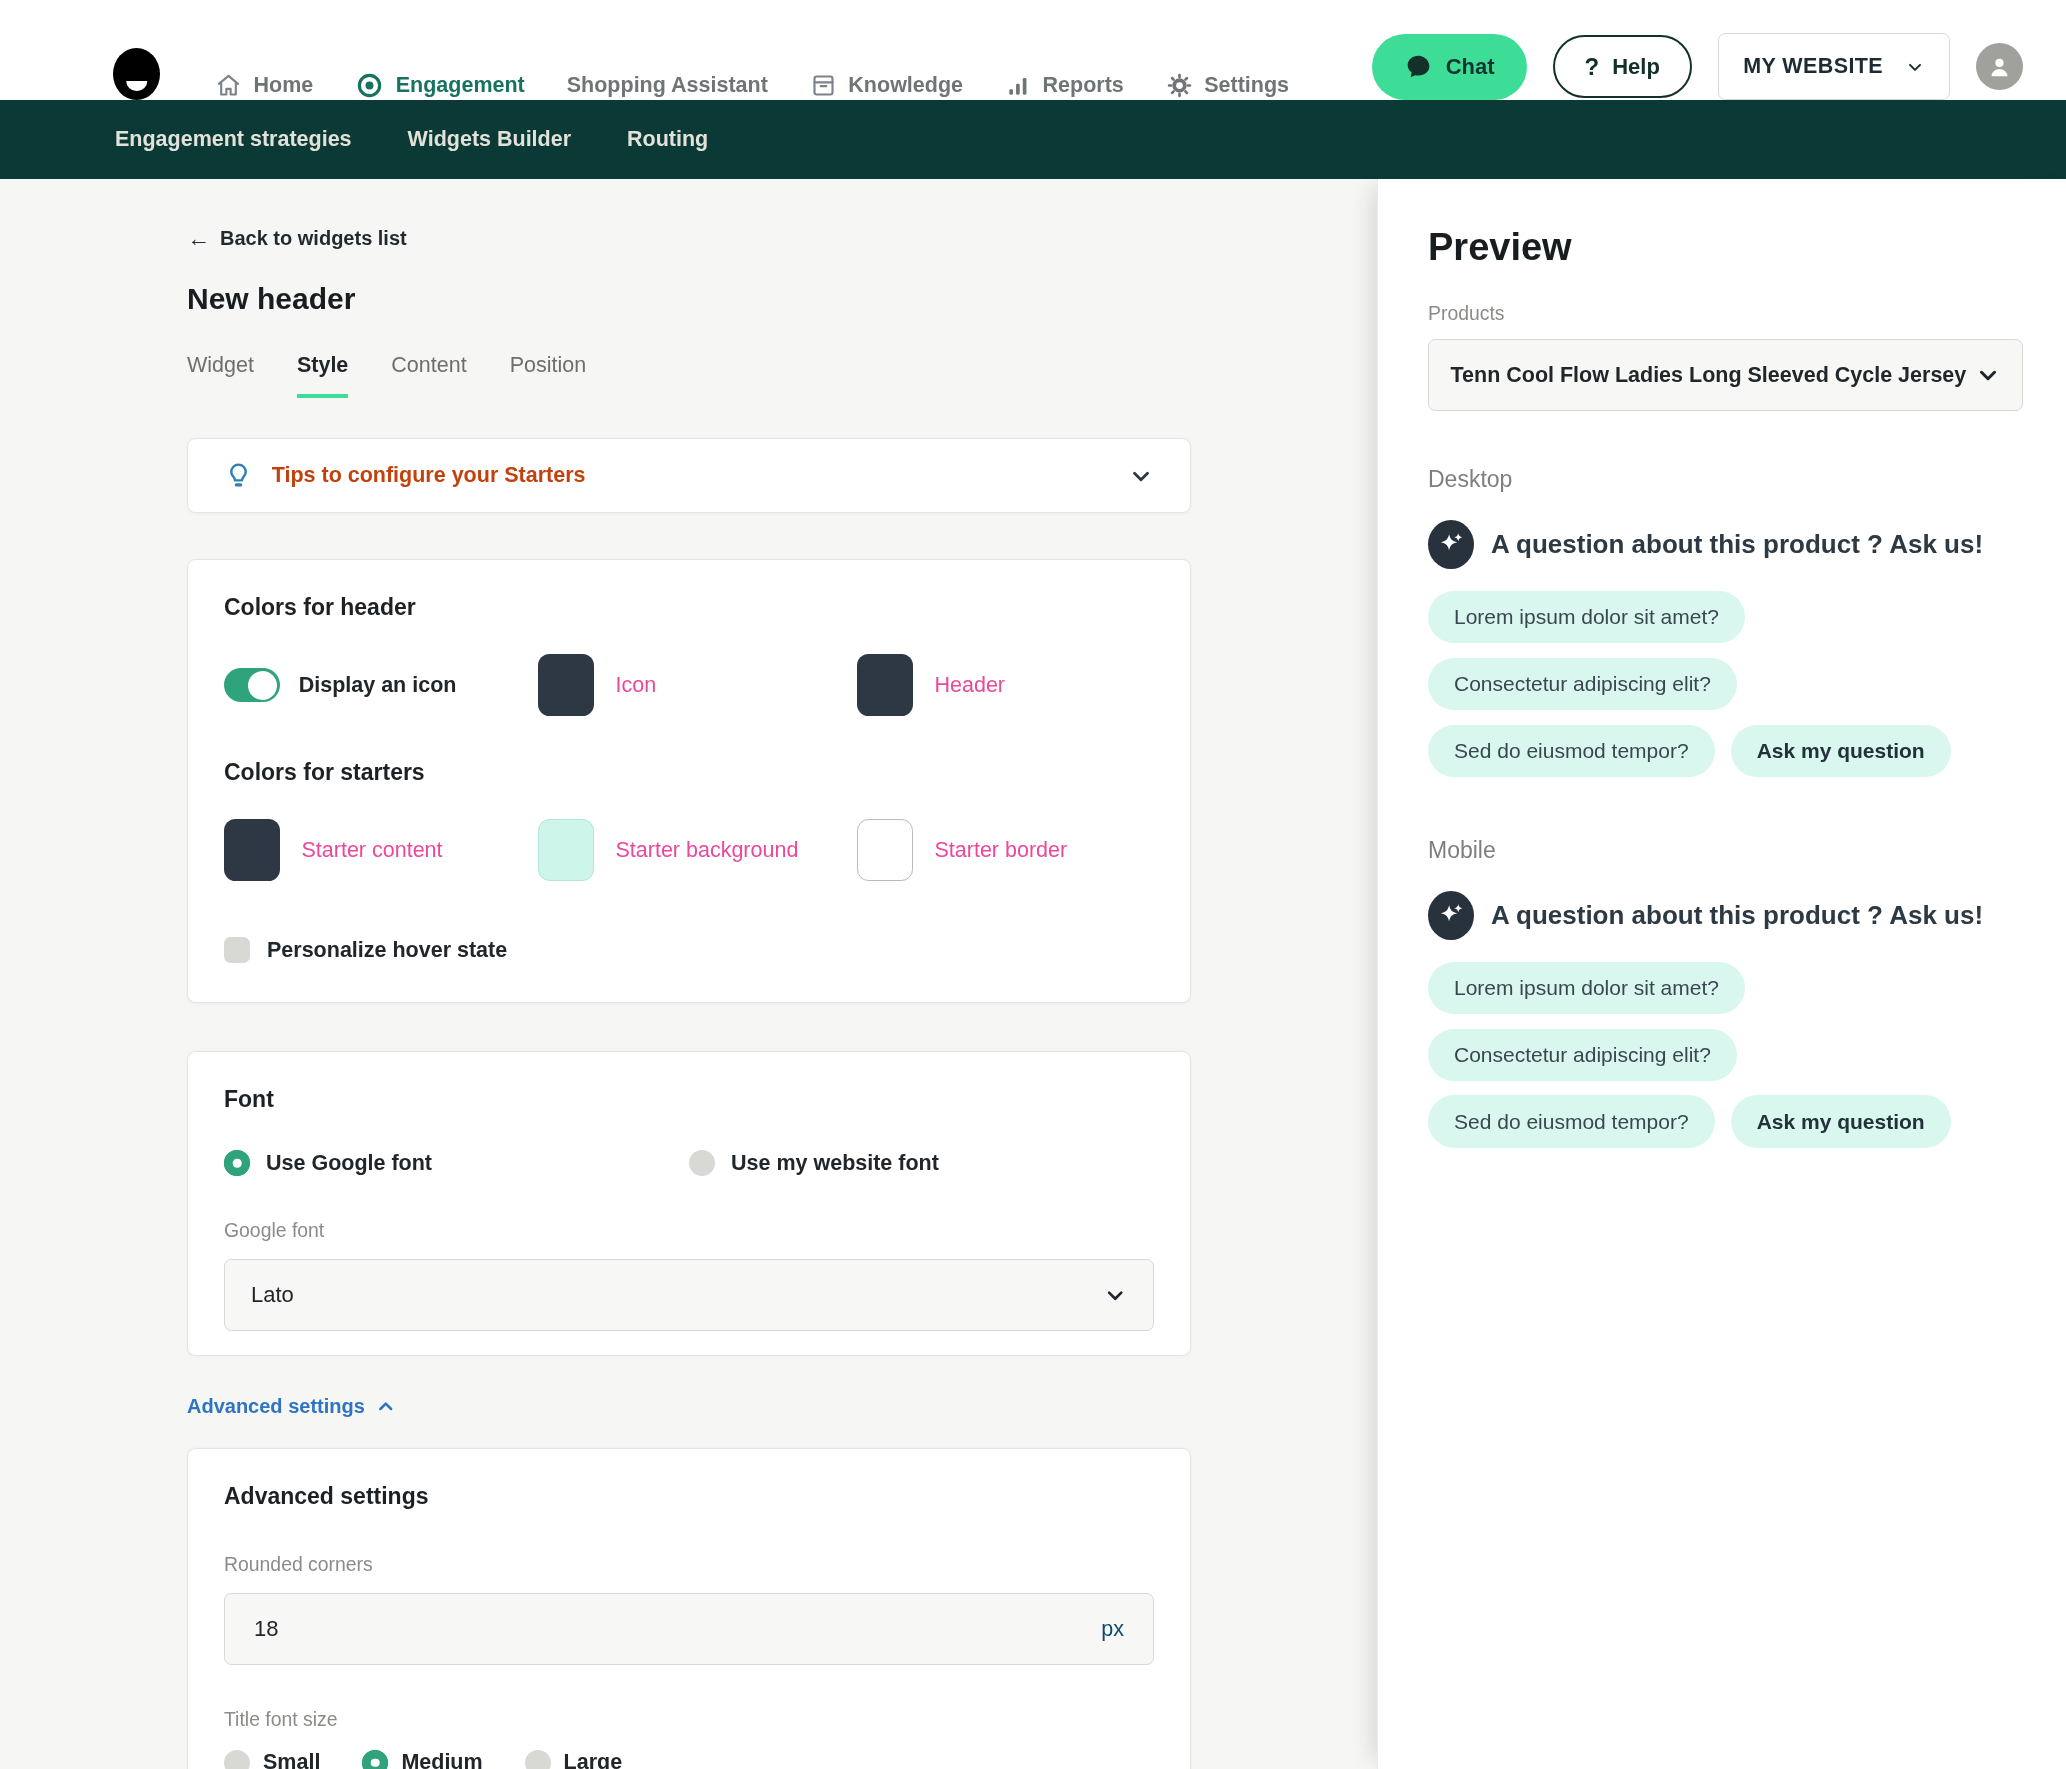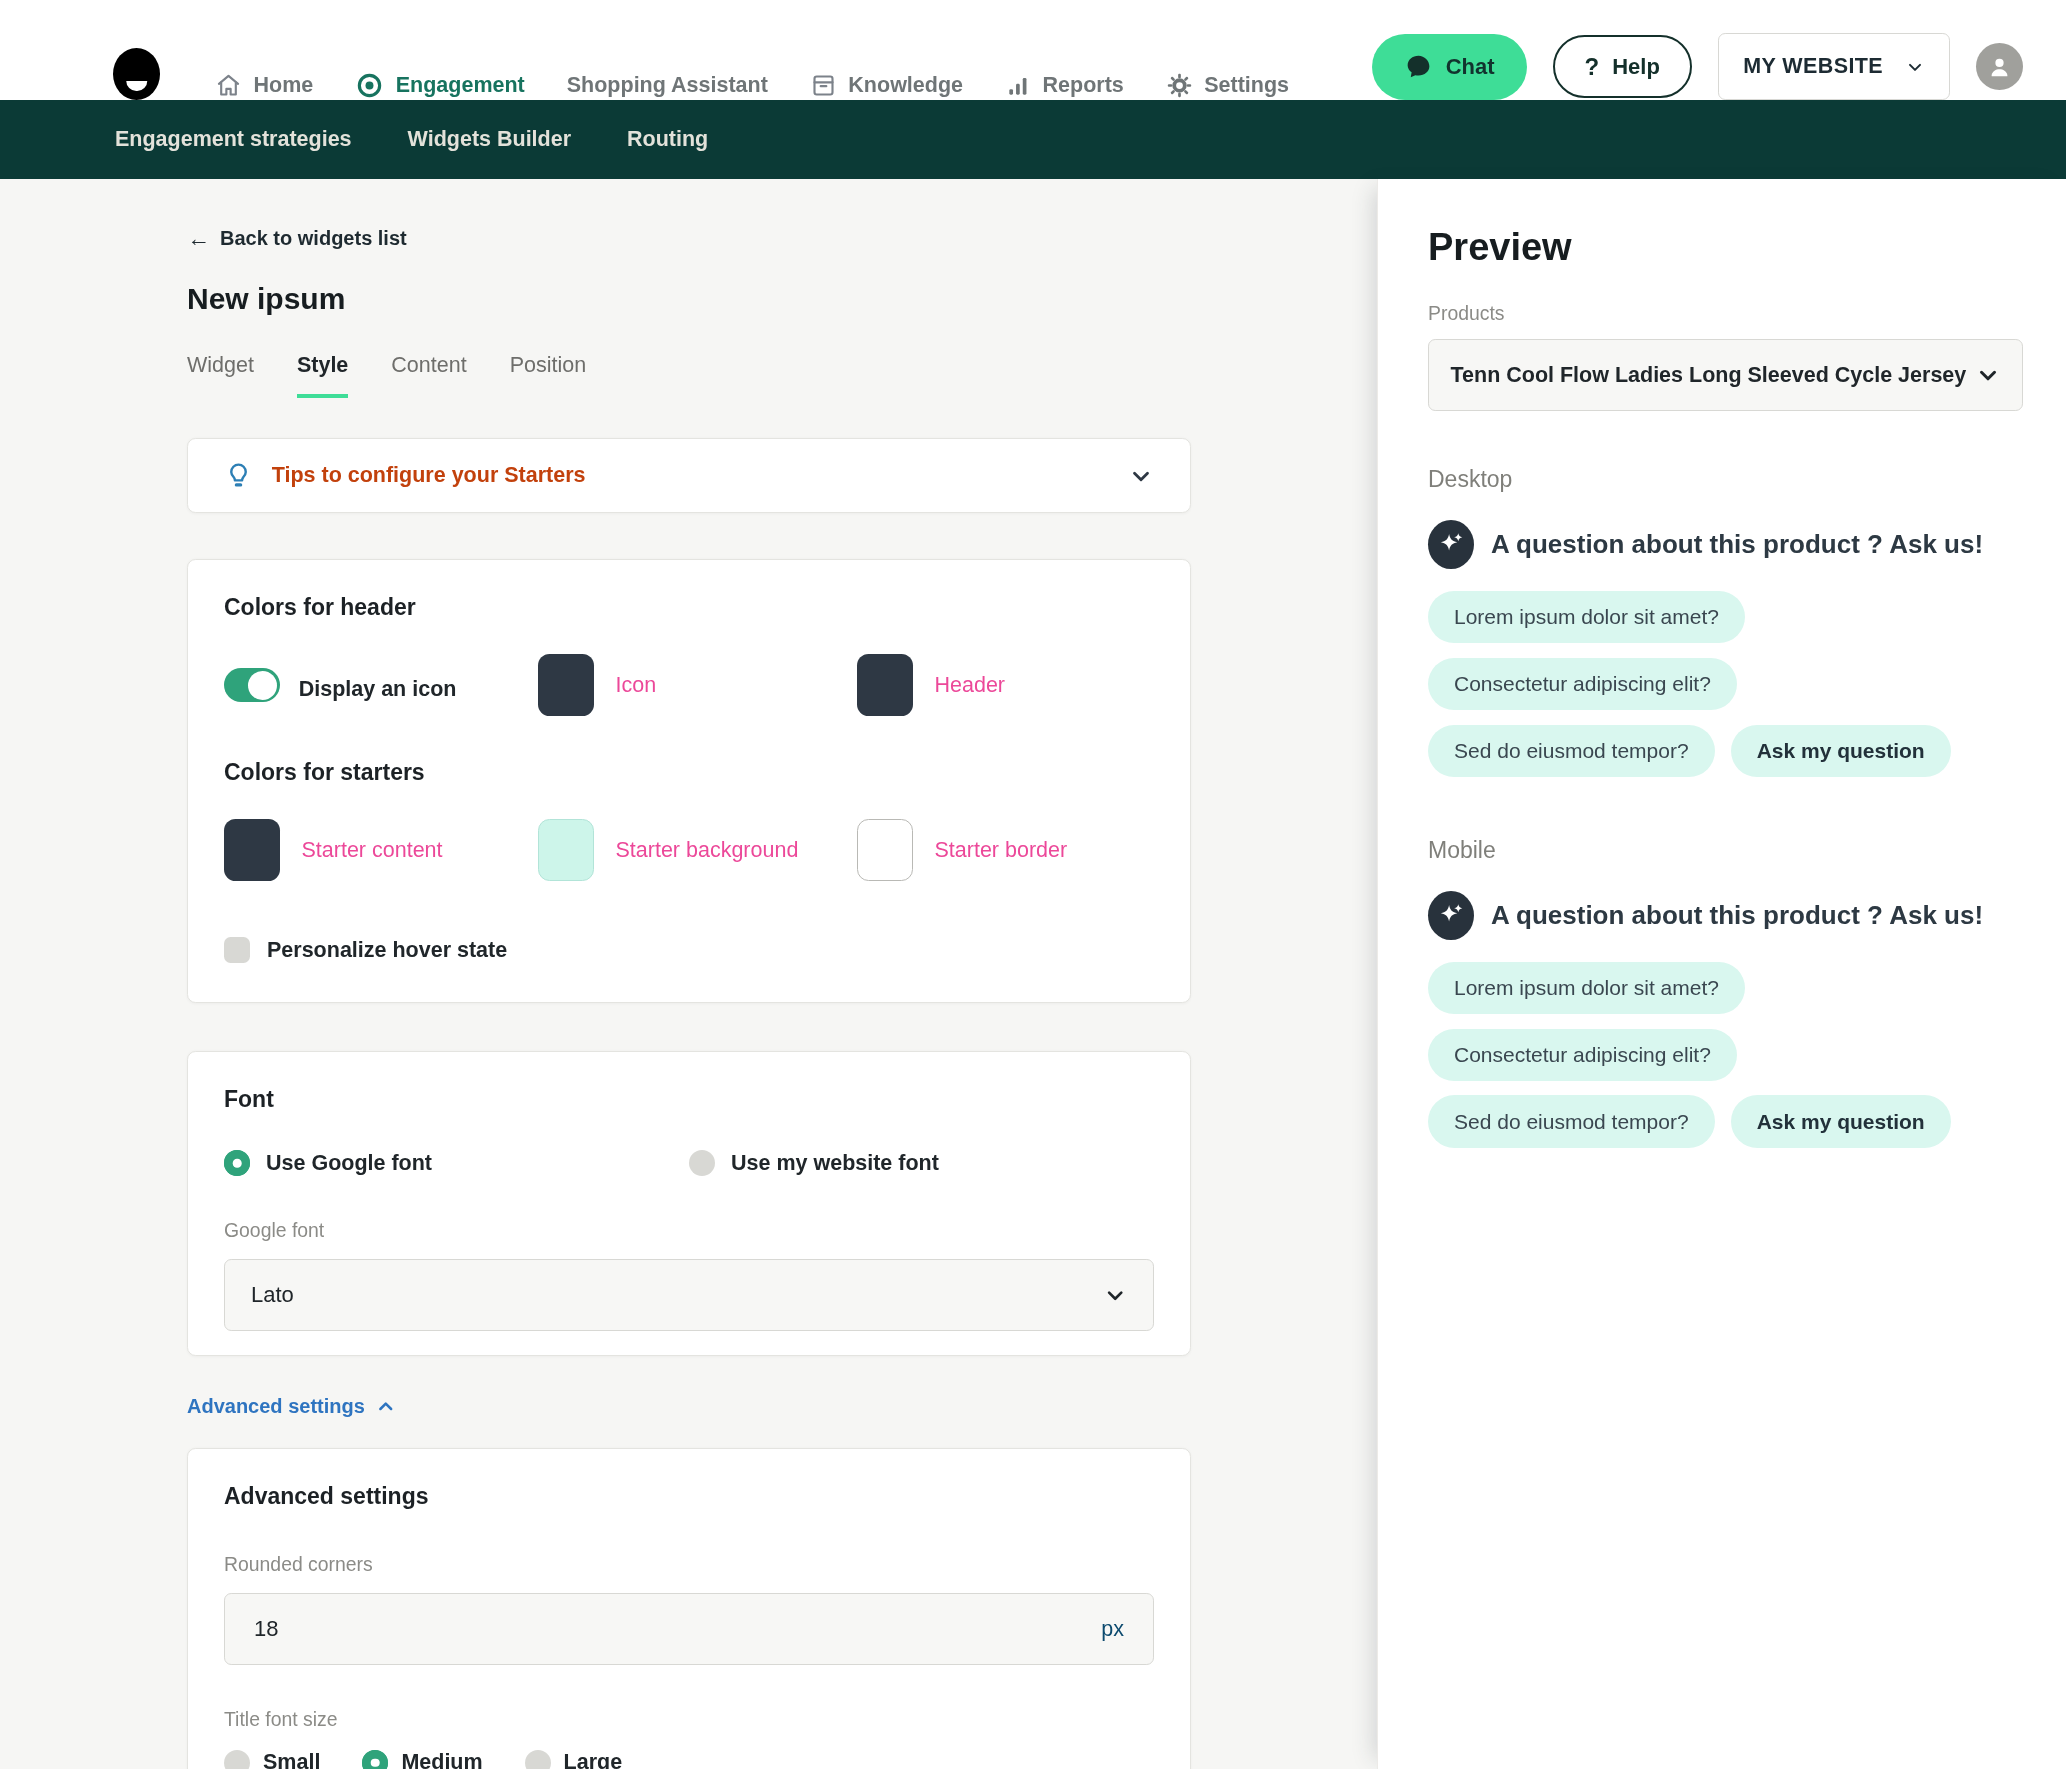--- a/index.html
+++ b/index.html
@@ -46,21 +46,21 @@
   .colors-card { margin-top:46px; padding:34px 36px 39px; }
   .card-heading { font-size:23px; font-weight:700; color:#1c2125; }
   .swatch-grid { display:flex; margin-top:33px; align-items:center; }
   .cell-1 { width:314px; } .cell-2 { width:319px; } .cell-3 { flex:1; }
   .swatch-item { display:flex; align-items:center; gap:21.5px; }
   .swatch { width:56px; height:62px; border-radius:11.5px; flex:none; cursor:pointer; }
   .swatch.dark { background:#2e3844; }
   .swatch.mint { background:#cdf5ea; border:1.4px solid #b2e4d8; }
   .swatch.white { background:#ffffff; border:1.4px solid #b9b9b5; }
   .swatch-label { font-size:21.5px; color:#ec4899; }
-  .toggle-row { display:flex; align-items:flex-end; gap:18.7px; }
+  .toggle-row { display:flex; align-items:center; gap:18.7px; }
   .toggle { width:56px; height:34px; border-radius:17px; background:#2fa37b; position:relative; flex:none; cursor:pointer; }
   .toggle .knob { position:absolute; right:2.9px; top:2.9px; width:29px; height:29px; background:#fff; border-radius:50%; }
   .toggle-label { font-size:21.5px; font-weight:700; color:#20262a; }
   .starters-heading { margin-top:43px; }
   .checkbox-row { margin-top:56px; display:flex; align-items:center; gap:17px; }
   .checkbox { width:26px; height:26px; border-radius:6.5px; background:#d8d8d4; flex:none; cursor:pointer; }
   .checkbox-label { font-size:21.5px; font-weight:700; color:#20262a; }
 
   .font-card { margin-top:48px; padding:34px 36px 24px; }
   .radio-row { display:flex; margin-top:37px; }
@@ -221,21 +221,21 @@
 </nav>
 
 <div class="main">
   <section class="content">
     <div class="col">
       <div class="back-link">
         <span class="back-arrow">←</span>
         <span>Back to widgets list</span>
       </div>
 
-      <h1 class="page-title">New ipsum</h1>
+      <h1 class="page-title">New header</h1>
 
       <div class="tabs">
         <span class="tab">Widget</span>
         <span class="tab active">Style</span>
         <span class="tab">Content</span>
         <span class="tab">Position</span>
       </div>
 
       
       <div class="card tips-card">

